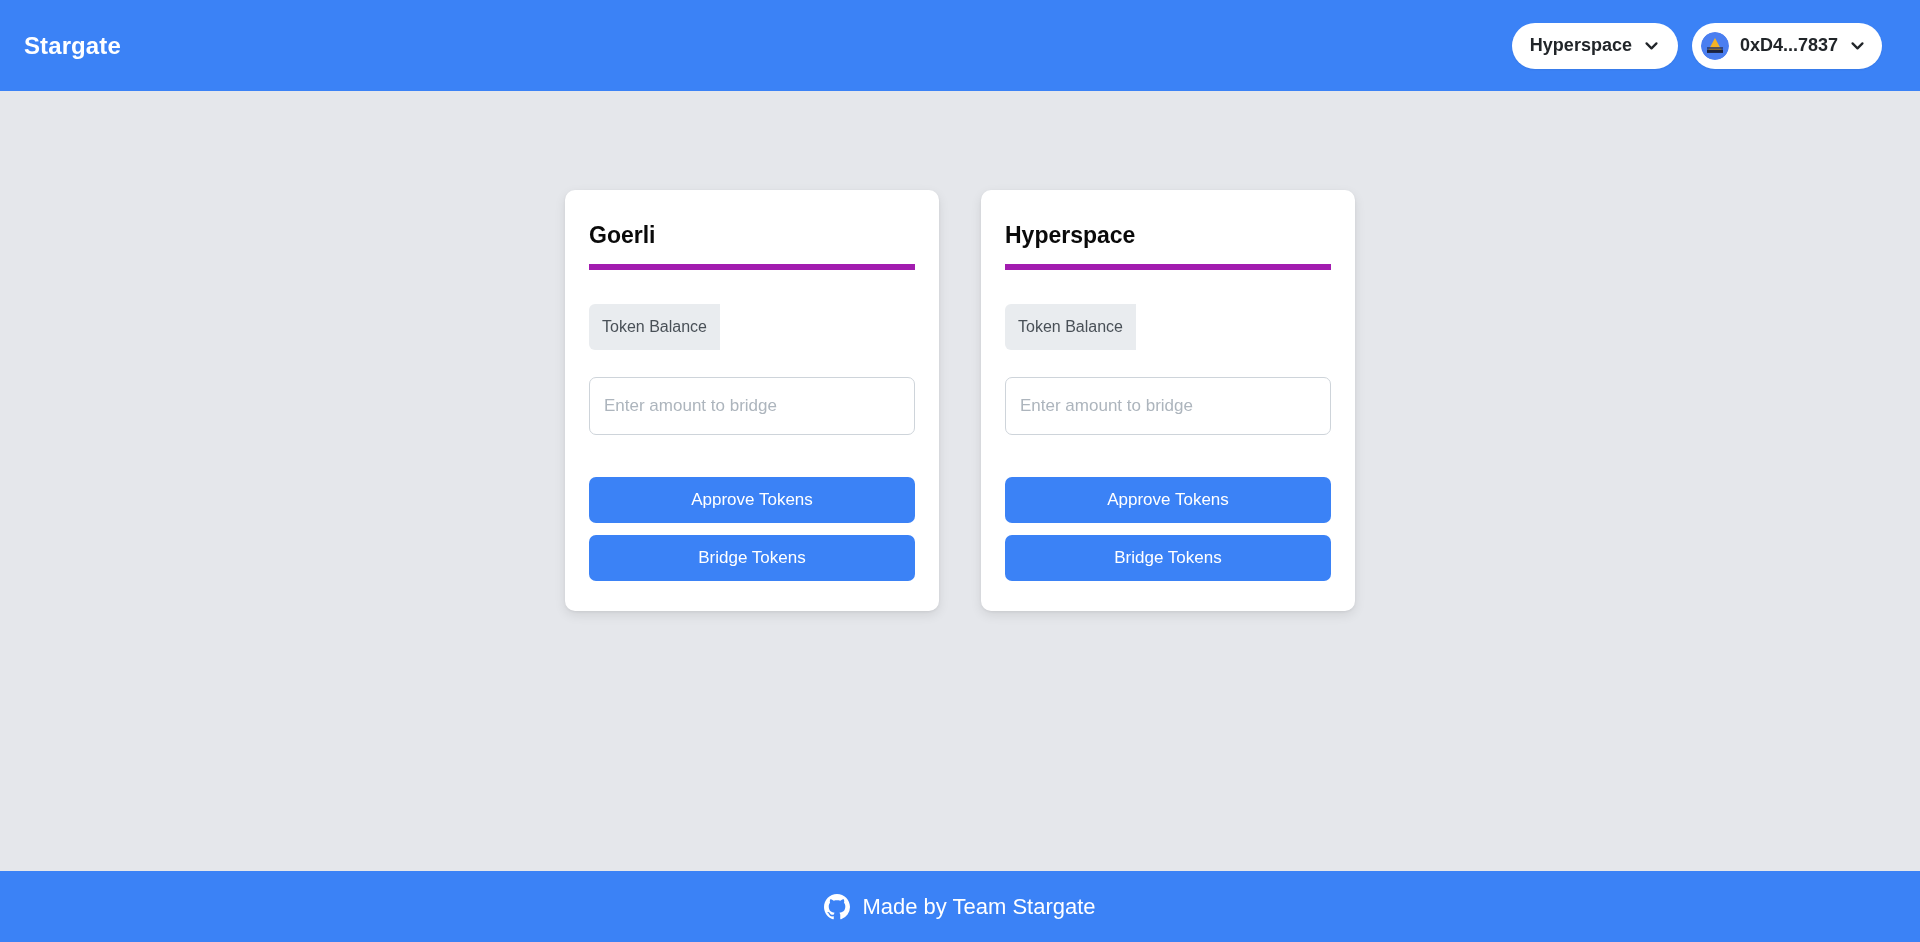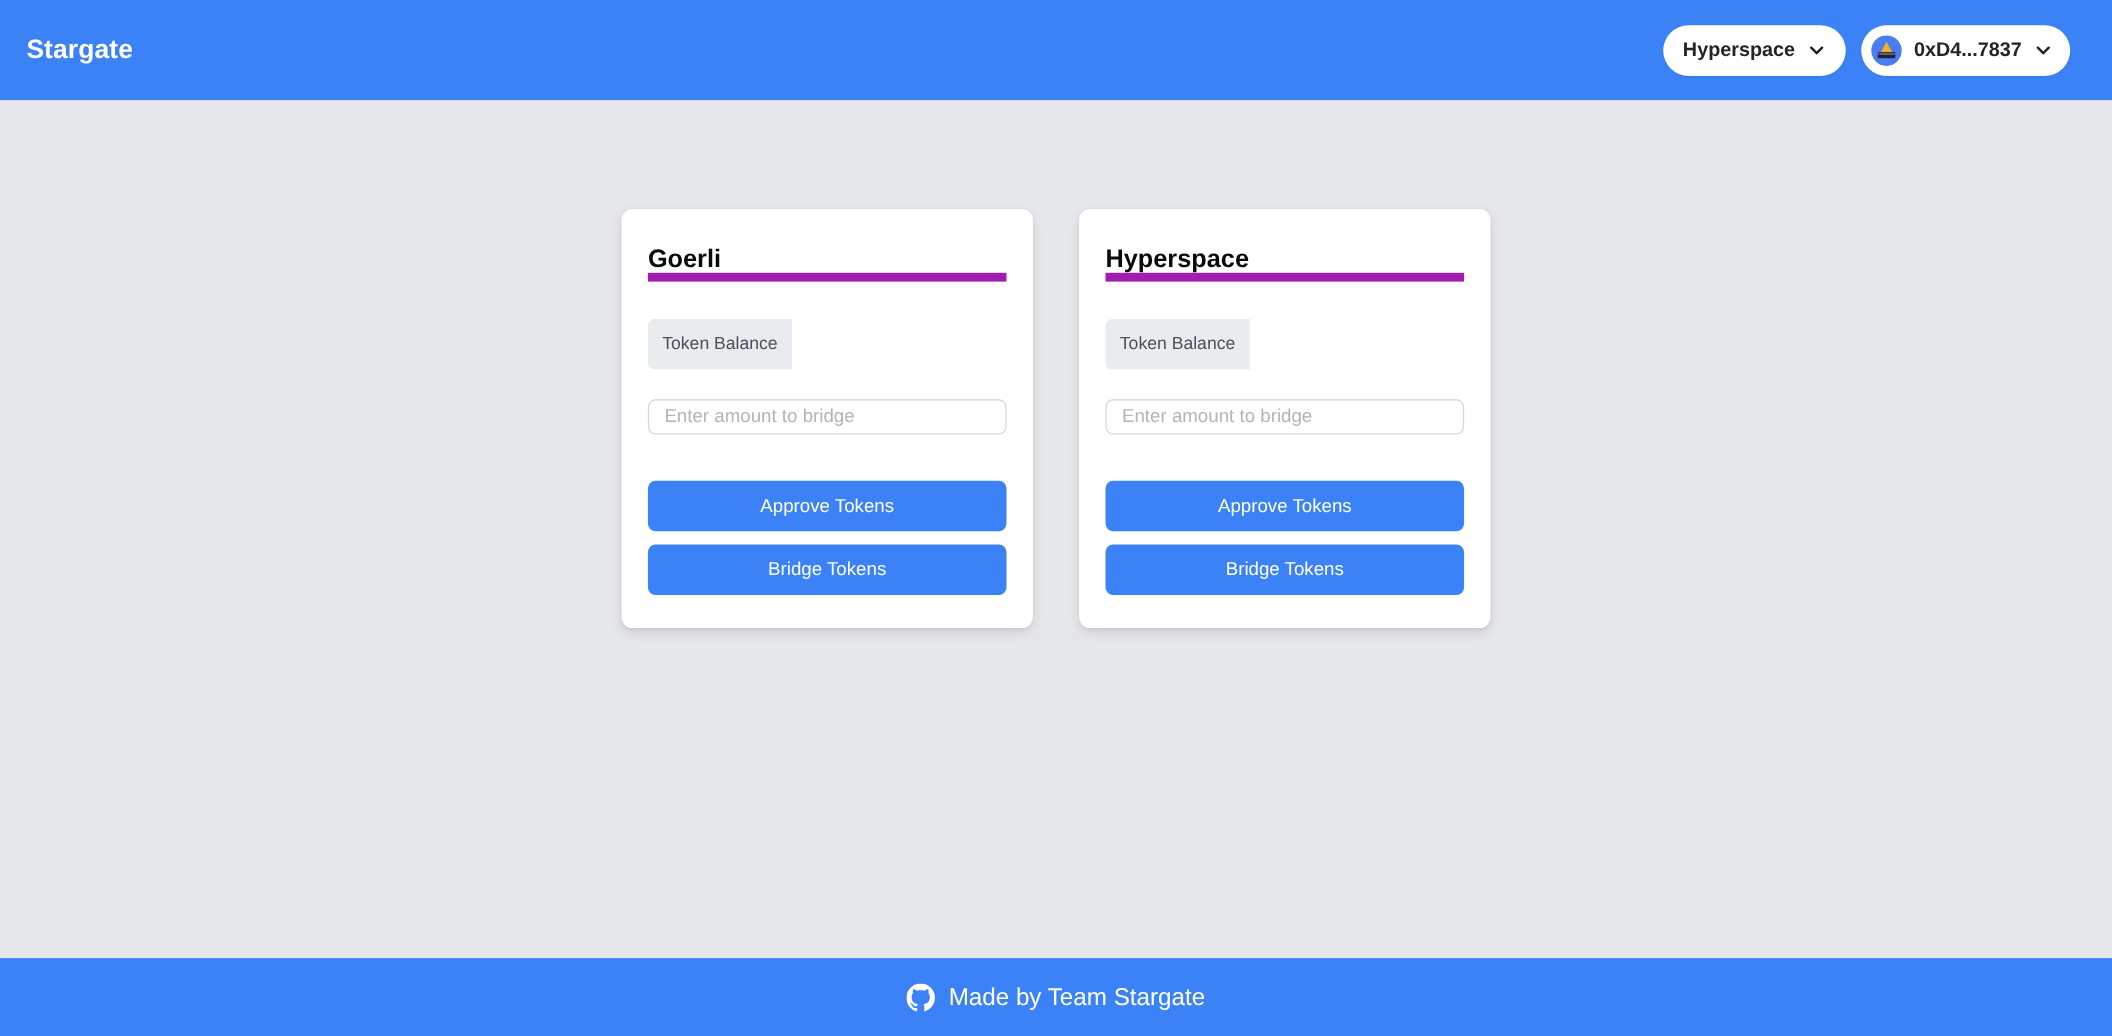--- a/index.html
+++ b/index.html
@@ -91,22 +91,22 @@
     background: #ffffff;
     border-radius: 10px;
     box-shadow: 0 4px 12px rgba(0,0,0,0.09), 0 1px 3px rgba(0,0,0,0.06);
     padding: 22px 24px 30px 24px;
   }
   .card-title {
     font-size: 23px;
     font-weight: bold;
     color: #0a0a0a;
     margin: 10px 0 0 0;
-    padding-bottom: 0;
-    border-bottom: 8px solid #a21caf;
+    padding-bottom: 16px;
+    border-bottom: 6px solid #a21caf;
     line-height: 1.15;
   }
 
   .balance-group {
     display: flex;
     margin-top: 34px;
     border-radius: 6px;
     overflow: hidden;
     height: 46px;
   }
@@ -126,21 +126,21 @@
     flex: 1 1 auto;
     display: flex;
     align-items: center;
     justify-content: center;
     padding-right: 18px;
   }
 
   .amount-input {
     display: block;
     width: 100%;
-    height: 32px;
+    height: 58px;
     margin-top: 27px;
     border: 1px solid #ced4da;
     border-radius: 7px;
     padding: 0 14px;
     font-size: 17px;
     font-family: inherit;
     color: #212529;
     background: #ffffff;
     outline: none;
   }

